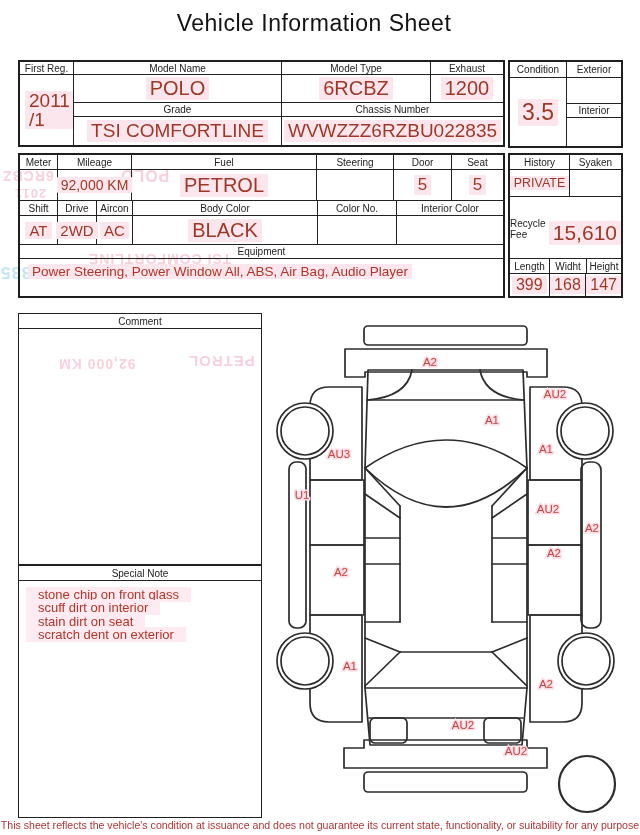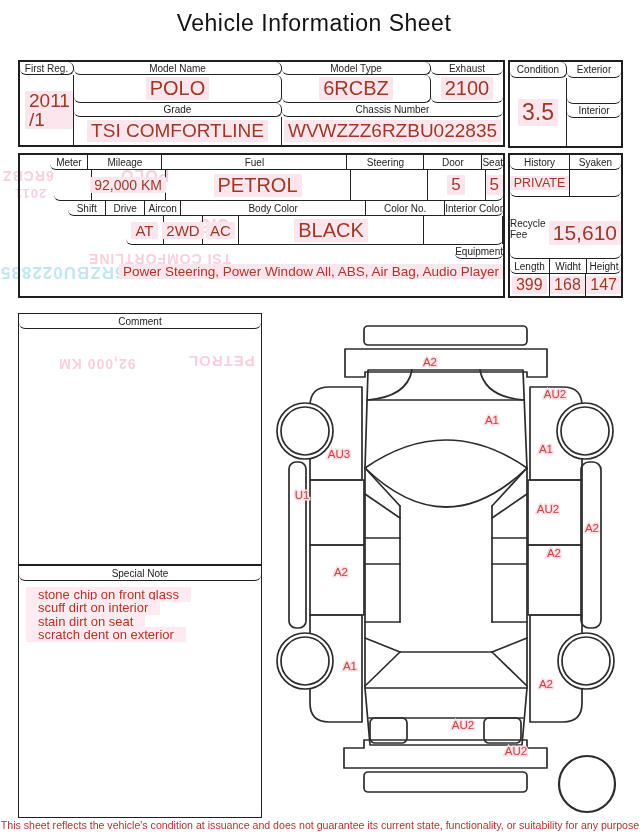--- a/index.html
+++ b/index.html
@@ -2,38 +2,38 @@
 <html><head>
 <meta charset="utf-8">
 <style>
   html,body{margin:0;padding:0;background:#fff;}
   #page{position:relative;width:640px;height:835px;background:#ffffff;overflow:hidden;
         font-family:"Liberation Sans","DejaVu Sans",sans-serif;color:#1a1a1a;}
   .abs{position:absolute;box-sizing:border-box;}
   .box2{border:2px solid #1f1f1f;}
   .box1{border:1.5px solid #1f1f1f;}
   .br{border-right:1.5px solid #222;}
-  .bb{border-bottom:1.5px solid #222;border-radius:6px;}
+  .bb{border-bottom:1.5px solid #222;}
   .h{font-size:10px;color:#222;display:flex;align-items:center;justify-content:center;}
   .v{display:flex;align-items:center;justify-content:center;color:#9e3826;}
   .vbg{background:#fce6ee;padding:0 4px;border-radius:1px;white-space:nowrap;}
   .cell{box-sizing:border-box;display:flex;align-items:center;justify-content:center;}
   .row{display:flex;box-sizing:border-box;}
   .w37{width:37px}.w73{width:73px}.w184{width:184px}.w76{width:76px}.w57{width:57px}
   .w38{width:38px}.w35{width:35px}.w78{width:78px}.w59{width:59px}.w39{width:39px}.w36{width:36px}
   .fx{flex:1}
   #title{top:10px;left:0;width:628px;text-align:center;font-size:23px;letter-spacing:.5px;color:#121212;}
   
   #t1{left:18px;top:60px;width:487px;height:87px;display:grid;
       grid-template-columns:54px 208px 149px 1fr;grid-template-rows:13px 28px 14px 1fr;}
   
   #cond{left:508px;top:60px;width:115px;height:88px;display:grid;
       grid-template-columns:57px 1fr;grid-template-rows:16px 26px 14px 1fr;}
   
-  #t2{left:18px;top:153px;width:487px;height:145px;display:flex;flex-direction:column;align-items:flex-end;}
+  #t2{left:18px;top:153px;width:487px;height:145px;display:flex;flex-direction:column;}
   
   #hist{left:508px;top:153px;width:115px;height:145px;display:flex;flex-direction:column;}
   
   #comment{left:18px;top:313px;width:244px;height:252px;display:flex;flex-direction:column;}
   #special{left:18px;top:565px;width:244px;height:253px;display:flex;flex-direction:column;}
   .bandh{height:14px;font-size:10px;display:flex;align-items:center;justify-content:center;}
   .notes{padding:7px 7px;font-size:13px;line-height:1.02;color:#b23428;}
   .notes div{margin-bottom:0px;}
   .notes span{background:#fdebf1;padding:0 12px;}
   #footer{top:819px;left:0;width:640px;text-align:center;font-size:10.6px;color:#b03434;}
@@ -85,21 +85,21 @@
       <span class="vbg">2011</span>
       <span class="vbg">/1</span>
     </div>
     <div class="v fs20 br bb" style="grid-area:2/2/3/3">
         <span class="vbg">POLO</span>
       </div>
     <div class="v fs20 br bb" style="grid-area:2/3/3/4">
         <span class="vbg">6RCBZ</span>
       </div>
     <div class="v fs20 bb" style="grid-area:2/4/3/5">
-        <span class="vbg">2100</span>
+        <span class="vbg">1200</span>
       </div>
 
     <div class="h br bb" style="grid-area:3/2/4/3">Grade</div>
     <div class="h bb" style="grid-area:3/3/4/5">Chassis Number</div>
 
     <div class="v fs19 br" style="grid-area:4/2/5/3">
         <span class="vbg">TSI COMFORTLINE</span>
       </div>
     <div class="v fs19" style="grid-area:4/3/5/5">
         <span class="vbg">WVWZZZ6RZBU022835</span>

